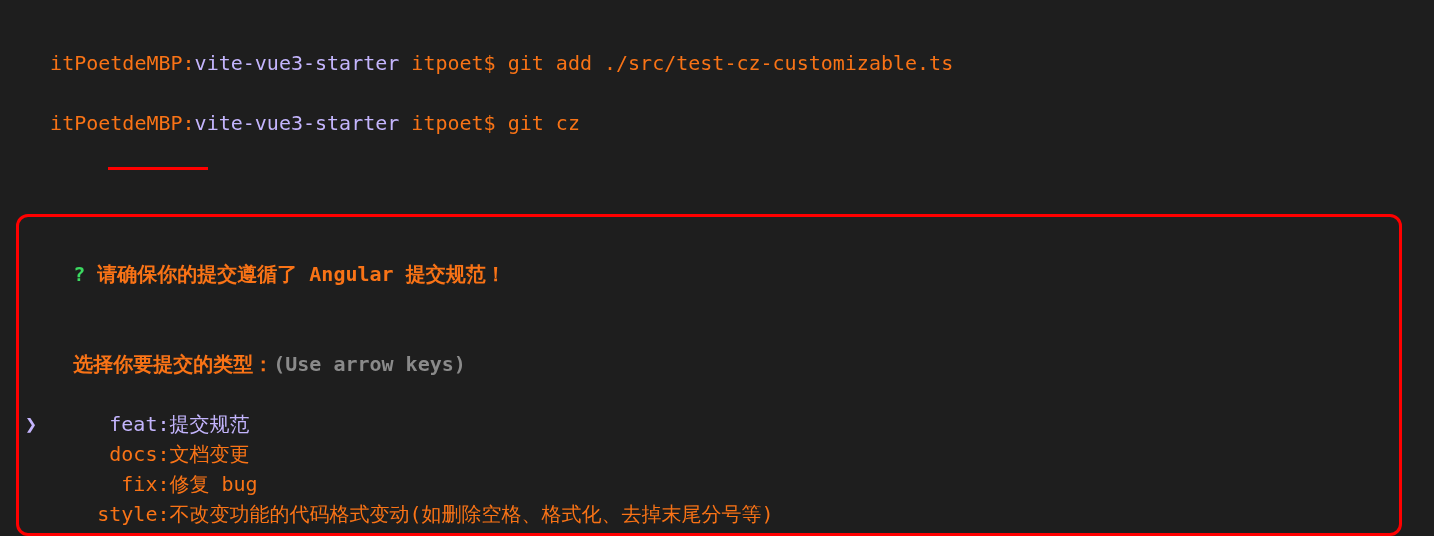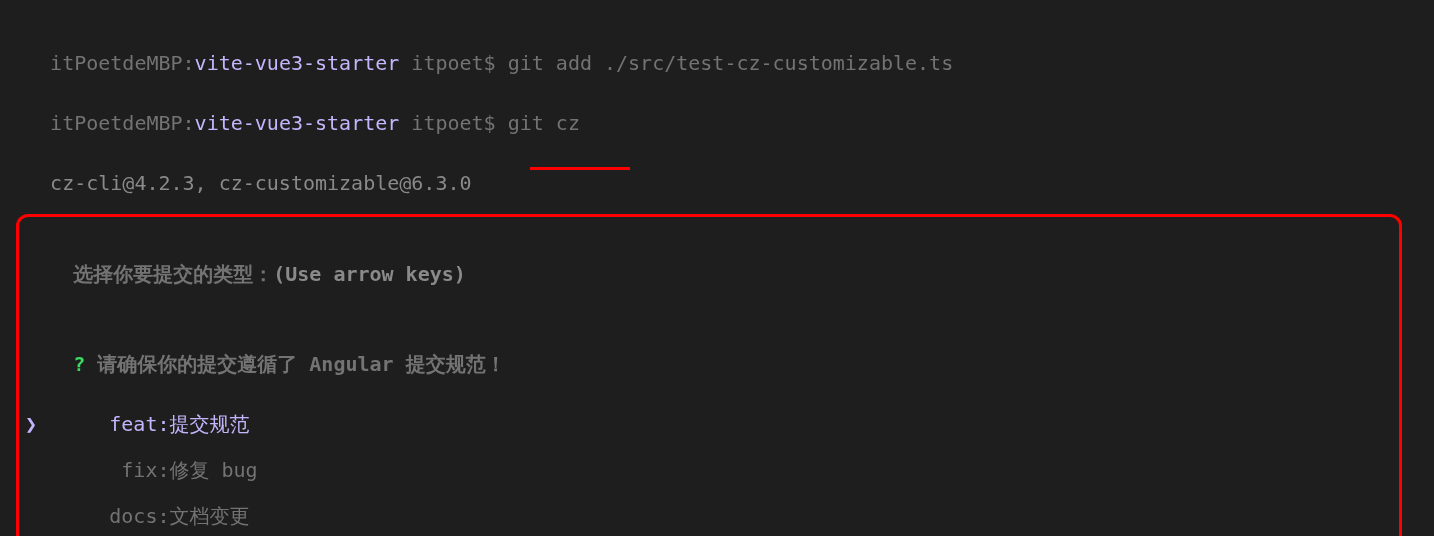--- a/index.html
+++ b/index.html
@@ -14,21 +14,21 @@
       line-height: 1.5;
       padding: 18px 26px;
       width: 1434px;
       height: 536px;
       overflow: hidden;
       font-weight: 500;
     }
     .line {
       white-space: pre;
     }
-    .white { color: #737373; margin-top: 16px; }
+    .white { color: #f97316; }
     .gray { color: #8a8a8a; }
     .green { color: #3bd960; }
     .cyan { color: #c4b5fd; }
     .red-underline {
       display: inline-block;
       border-bottom: 3px solid #ff0000;
       height: 0;
       width: 100px;
       vertical-align: top;
       margin-top: -1px;
@@ -65,29 +65,29 @@
 
 <div class="line">
   <span class="white">itPoetdeMBP:</span><span class="cyan">vite-vue3-starter</span><span class="white"> itpoet$ </span><span class="white">git add ./src/test-cz-customizable.ts</span>
 </div>
 
 <div class="line">
   <span class="white">itPoetdeMBP:</span><span class="cyan">vite-vue3-starter</span><span class="white"> itpoet$ </span><span class="white">git cz</span>
 </div>
 
 <div class="line">
-  <span class="gray">cz-cli@4.2.3, cz-customizable@6.3.0</span><span style="display:inline-block;width:60px;"></span><span class="red-underline"></span>
+  <span style="display:inline-block;width:60px;"></span><span class="red-underline"></span>
 </div>
 
 <div class="boxed">
   <div class="line bold">
-    <span class="white">选择你要提交的类型：</span><span class="gray">(Use arrow keys)</span>
+    <span class="green">?</span><span class="white"> 请确保你的提交遵循了 Angular 提交规范！</span>
   </div>
   <div class="line bold">
-    <span class="green">?</span><span class="white"> 请确保你的提交遵循了 Angular 提交规范！</span>
+    <span class="white">选择你要提交的类型：</span><span class="gray">(Use arrow keys)</span>
   </div>
   <div id="choices-container">
       <div class="choice-line"><span class="pointer-col cyan">❯ </span><span class="type-col cyan">feat:</span><span class="desc-col cyan">提交规范</span></div>
+      <div class="choice-line"><span class="pointer-col white">  </span><span class="type-col white">docs:</span><span class="desc-col white">文档变更</span></div>
       <div class="choice-line"><span class="pointer-col white">  </span><span class="type-col white">fix:</span><span class="desc-col white">修复 bug</span></div>
-      <div class="choice-line"><span class="pointer-col white">  </span><span class="type-col white">docs:</span><span class="desc-col white">文档变更</span></div>
       <div class="choice-line"><span class="pointer-col white">  </span><span class="type-col white">style:</span><span class="desc-col white">不改变功能的代码格式变动(如删除空格、格式化、去掉末尾分号等)</span></div>
     </div>
 </div>
 
 </body></html>

